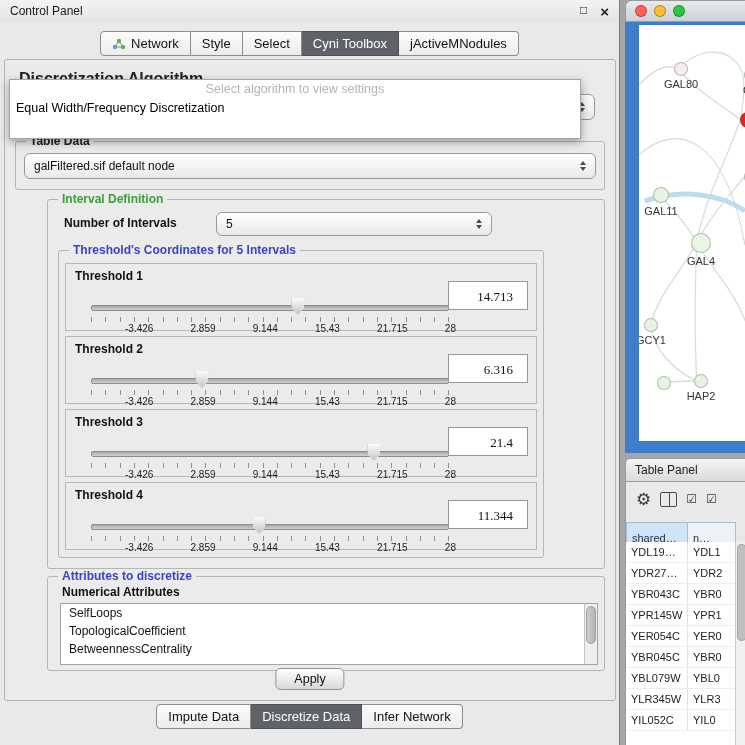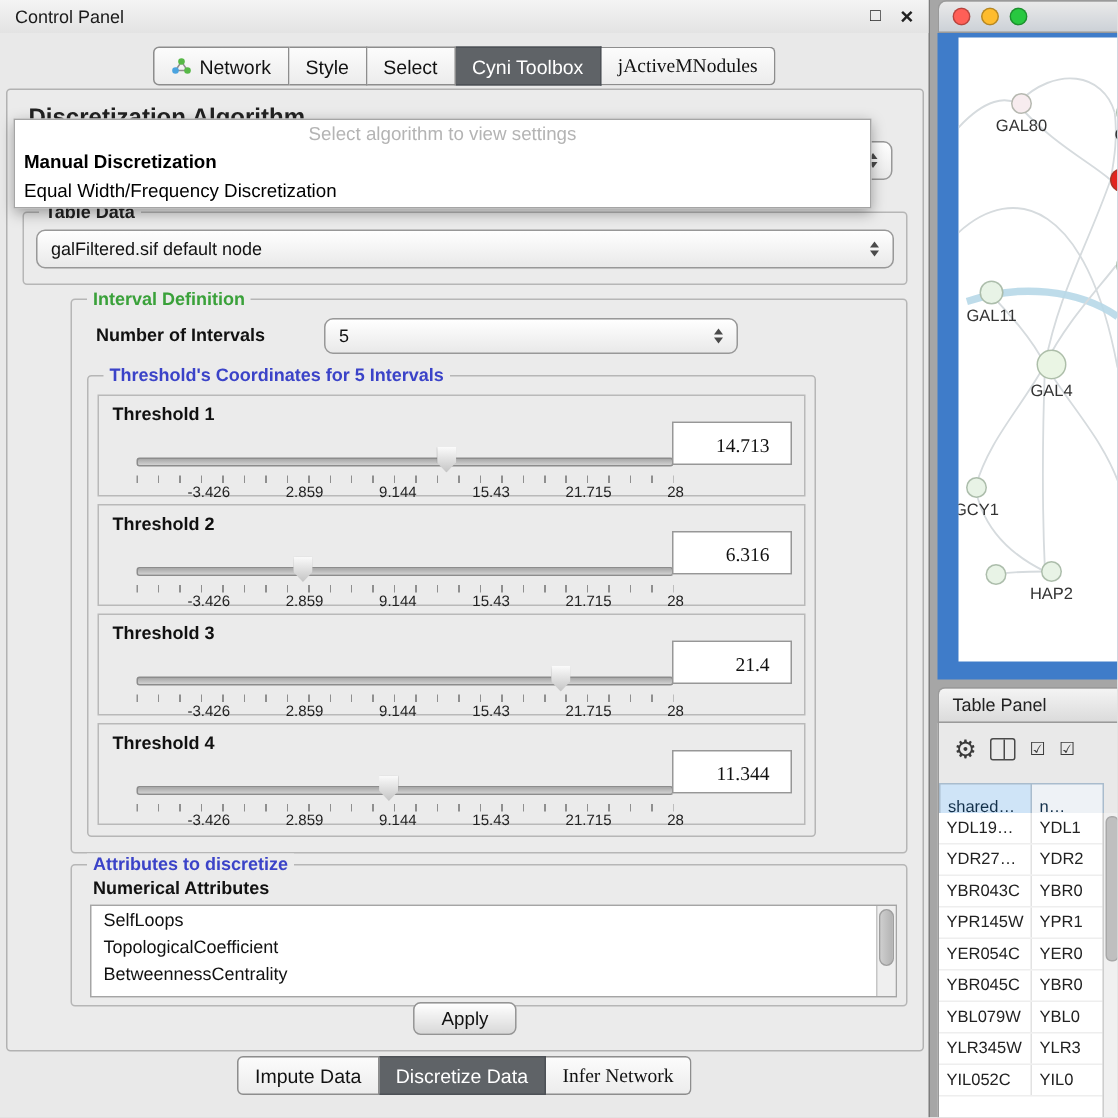--- a/index.html
+++ b/index.html
@@ -11,21 +11,21 @@
   .titlebar{height:22px;display:flex;align-items:center;padding:0 10px;font-size:12px;color:#1a1a1a;
             background:linear-gradient(#f4f4f4,#e3e3e3);}
   .win-btns{margin-left:auto;display:flex;gap:13px;color:#222;}
   .win-btn{cursor:default;font-size:12px;line-height:1;}
   .win-btn.close{font-size:15px;font-weight:bold;}
 
   .top-tabs{display:flex;justify-content:center;margin-top:9px;position:relative;z-index:5;}
   .tab{display:flex;align-items:center;gap:5px;padding:4px 11px;font-size:13px;color:#111;
        background:linear-gradient(#fcfcfc,#ececec);border:1px solid #8d8d8d;border-left:none;}
   .tab:first-child{border-left:1px solid #8d8d8d;border-radius:4px 0 0 4px;}
-  .tab:last-child{border-radius:0 4px 4px 0;font-family:Liberation Serif, serif;}
+  .tab:last-child{border-radius:0 4px 4px 0;}
   .tab.selected{background:var(--selected-tab,#5f6367);color:#fff;border-color:#4d5156;}
 
   .content{position:absolute;left:4px;top:59px;width:610px;height:640px;background:#ebebeb;
            border:1px solid #b2b2b2;border-radius:3px;}
 
   .group{position:absolute;border:1px solid #b6b6b6;border-radius:3px;}
   .group-label{position:absolute;top:-8px;left:10px;padding:0 4px;background:#ebebeb;
                font-size:12px;font-weight:bold;color:#222;white-space:nowrap;}
   .group-label.green{color:var(--accent-green,#3aa13a);}
   .group-label.blue{color:var(--accent-blue,#3b43c8);}
@@ -167,21 +167,20 @@
       <span class="algo-label">Discretization Algorithm</span>
       <div class="combo algo-combo">
         <span class="stepper">
             <span class="up"></span>
             <span class="down"></span>
           </span>
       </div>
 
       <div class="popup">
         <div class="popup-hint">Select algorithm to view settings</div>
-        <div class="popup-item bold">Manual Discretization</div>
         <div class="popup-item">Equal Width/Frequency Discretization</div>
       </div>
 
       <div class="group table-data-group">
         <span class="group-label">Table Data</span>
         <div class="combo table-data-combo">
           <span>galFiltered.sif default node</span>
           <span class="stepper">
               <span class="up"></span>
               <span class="down"></span>

